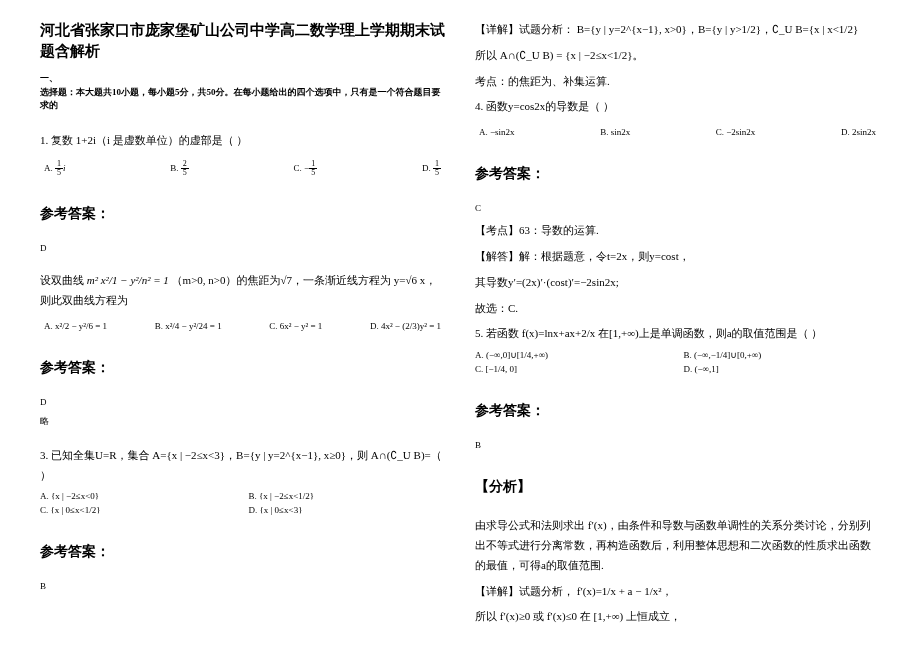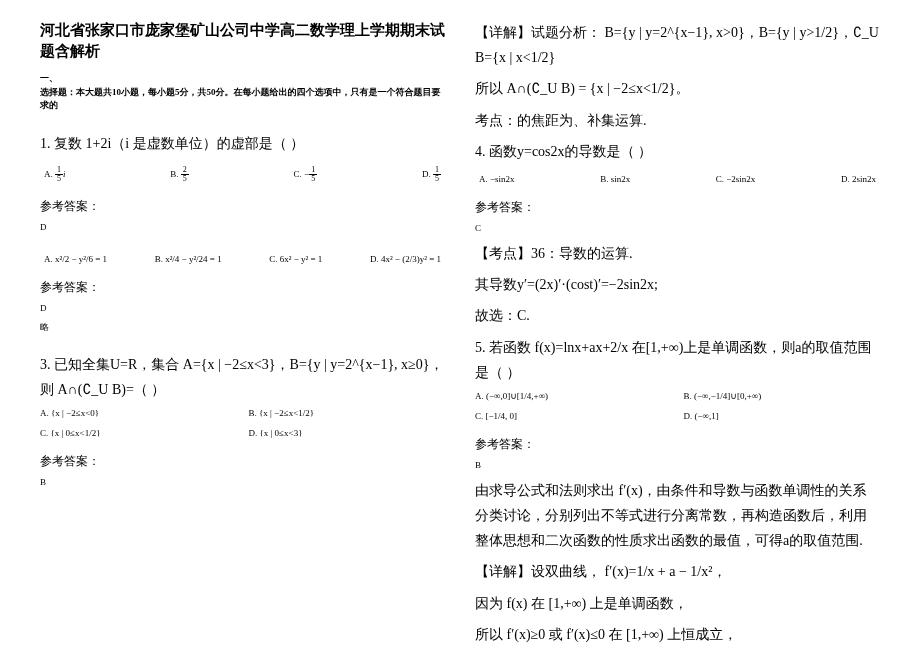--- a/index.html
+++ b/index.html
@@ -26,43 +26,43 @@
       line-height: 1.4;
       margin-bottom: 10px;
     }
     .section-hdr {
       font-size: 9px;
       font-weight: bold;
       line-height: 1.5;
       margin-bottom: 8px;
     }
     .q {
-      font-size: 14px;
+      font-size: 11px;
       line-height: 1.8;
       margin-bottom: 6px;
     }
     .choices {
       display: flex;
       justify-content: space-between;
       font-size: 9px;
       margin: 4px 0 8px 0;
       padding: 0 4px;
       text-align: center;
     }
     .choices-col {
       display: grid;
       grid-template-columns: 1fr 1fr;
-      gap: 10px 12px;
+      gap: 4px 12px;
       font-size: 9px;
       margin-bottom: 8px;
     }
     .ans-label {
-      font-size: 12px;
-      font-weight: normal;
-      margin: 7px 0;
+      font-size: 14px;
+      font-weight: bold;
+      margin: 20px 0;
     }
     .ans {
       font-size: 9px;
       margin-bottom: 8px;
     }
     .spacer { height: 10px; }
     .inline-math { font-family: "Times New Roman", serif; font-style: italic; }
     .frac { display: inline-flex; flex-direction: column; align-items: center; font-size: 8px; vertical-align: middle; line-height: 1; }
     .frac .n { border-bottom: 1px solid #000; padding: 0 2px; }
     .frac .d { padding: 0 2px; }
@@ -97,20 +97,25 @@
     <span>D. <span class="frac">
           <span class="n">1</span>
           <span class="d">5</span>
         </span></span>
   </div>
   <div class="ans-label">参考答案：</div>
   <div class="ans">D</div>
 
   <div class="spacer"></div>
 
+  <div class="q">
+    <span>设双曲线</span>
+    <span class="inline-math">m² x²/1 − y²/n² = 1</span>
+    <span>（m&gt;0, n&gt;0）的焦距为√7，一条渐近线方程为 y=√6 x，则此双曲线方程为</span>
+  </div>
   <div class="choices">
     <span>A.  x²/2 − y²/6 = 1</span>
     <span>B.  x²/4 − y²/24 = 1</span>
     <span>C.  6x² − y² = 1</span>
     <span>D.  4x² − (2/3)y² = 1</span>
   </div>
   <div class="ans-label">参考答案：</div>
   <div class="ans">D</div>
   <div class="ans">略</div>
 
@@ -137,33 +142,34 @@
 
   <div class="q">4. 函数y=cos2x的导数是（    ）</div>
   <div class="choices">
     <span>A.  −sin2x</span>
     <span>B.  sin2x</span>
     <span>C.  −2sin2x</span>
     <span>D.  2sin2x</span>
   </div>
   <div class="ans-label">参考答案：</div>
   <div class="ans">C</div>
-  <div class="q">【考点】36：导数的运算.</div>
+  <div class="q">【考点】63：导数的运算.</div>
+  <div class="q">【解答】解：根据题意，令t=2x，则y=cost，</div>
   <div class="q">其导数y′=(2x)′·(cost)′=−2sin2x;</div>
   <div class="q">故选：C.</div>
 
   <div class="q">5. 若函数 f(x)=lnx+ax+2/x 在[1,+∞)上是单调函数，则a的取值范围是（   ）</div>
   <div class="choices-col">
     <span>A.  (−∞,0]∪[1/4,+∞)</span>
     <span>B.  (−∞,−1/4]∪[0,+∞)</span>
     <span>C.  [−1/4, 0]</span>
     <span>D.  (−∞,1]</span>
   </div>
   <div class="ans-label">参考答案：</div>
   <div class="ans">B</div>
+  <div class="ans-label">【分析】</div>
   <div class="q">由求导公式和法则求出 f′(x)，由条件和导数与函数单调性的关系分类讨论，分别列出不等式进行分离常数，再构造函数后，利用整体思想和二次函数的性质求出函数的最值，可得a的取值范围.</div>
   <div class="q">
-    <span>【详解】设双曲线，</span>
+    <span>【详解】试题分析，</span>
     <span>f′(x)=1/x + a − 1/x²，</span>
   </div>
-  <div class="q">因为 f(x) 在 [1,+∞) 上是单调函数，</div>
   <div class="q">所以 f′(x)≥0 或 f′(x)≤0 在 [1,+∞) 上恒成立，</div>
 </div>
 
 </body></html>

